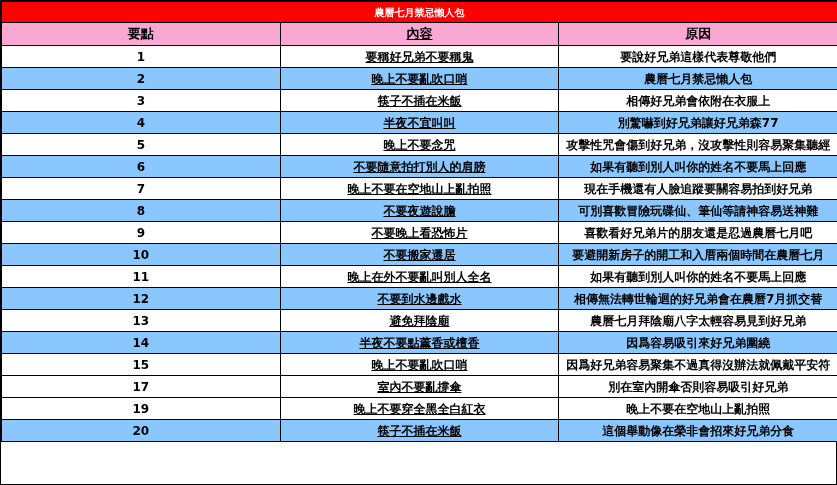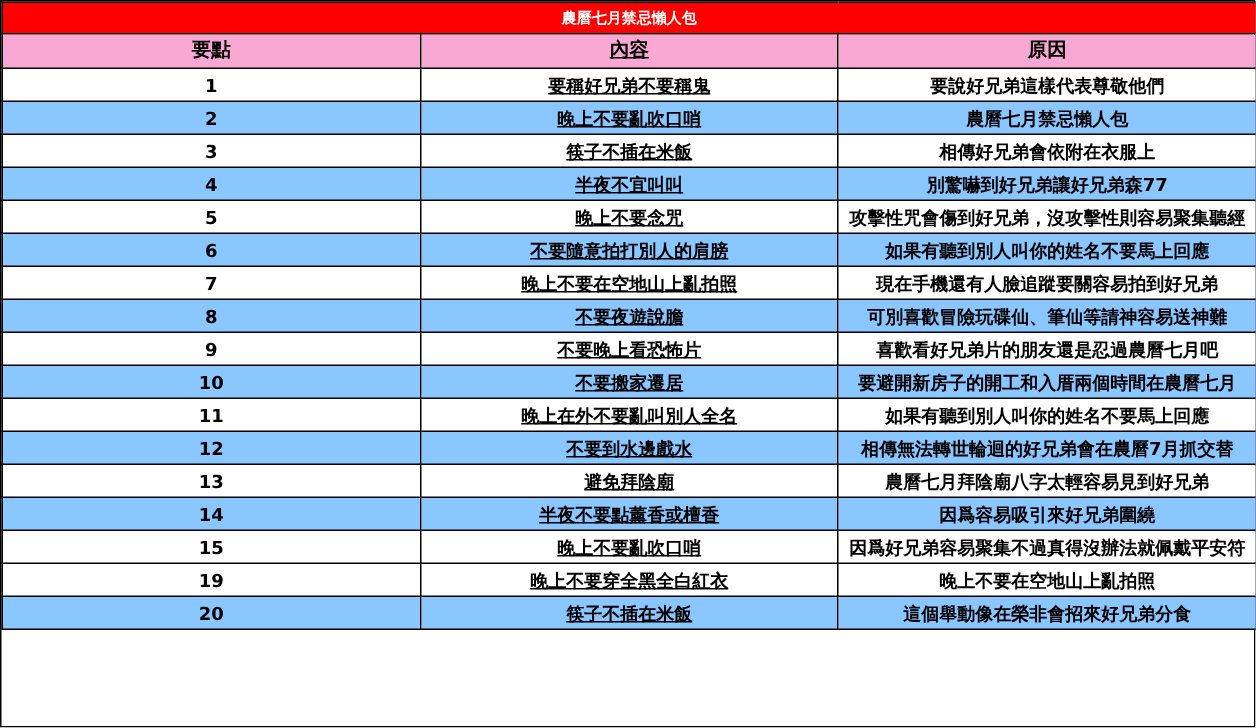--- a/index.html
+++ b/index.html
@@ -150,20 +150,25 @@
         <td class="col-no">14</td>
         <td class="col-point">半夜不要點薰香或檀香</td>
         <td class="col-reason">因爲容易吸引來好兄弟圍繞</td>
       </tr>
       <tr class="row-white">
         <td class="col-no">15</td>
         <td class="col-point">晚上不要亂吹口哨</td>
         <td class="col-reason">因爲好兄弟容易聚集不過真得沒辦法就佩戴平安符</td>
       </tr>
       <tr class="row-white">
+        <td class="col-no">17</td>
+        <td class="col-point">室內不要亂撐傘</td>
+        <td class="col-reason">別在室內開傘否則容易吸引好兄弟</td>
+      </tr>
+      <tr class="row-white">
         <td class="col-no">19</td>
         <td class="col-point">晚上不要穿全黑全白紅衣</td>
         <td class="col-reason">晚上不要在空地山上亂拍照</td>
       </tr>
       <tr class="row-blue">
         <td class="col-no">20</td>
         <td class="col-point">筷子不插在米飯</td>
         <td class="col-reason">這個舉動像在榮非會招來好兄弟分食</td>
       </tr>
     </tbody>

